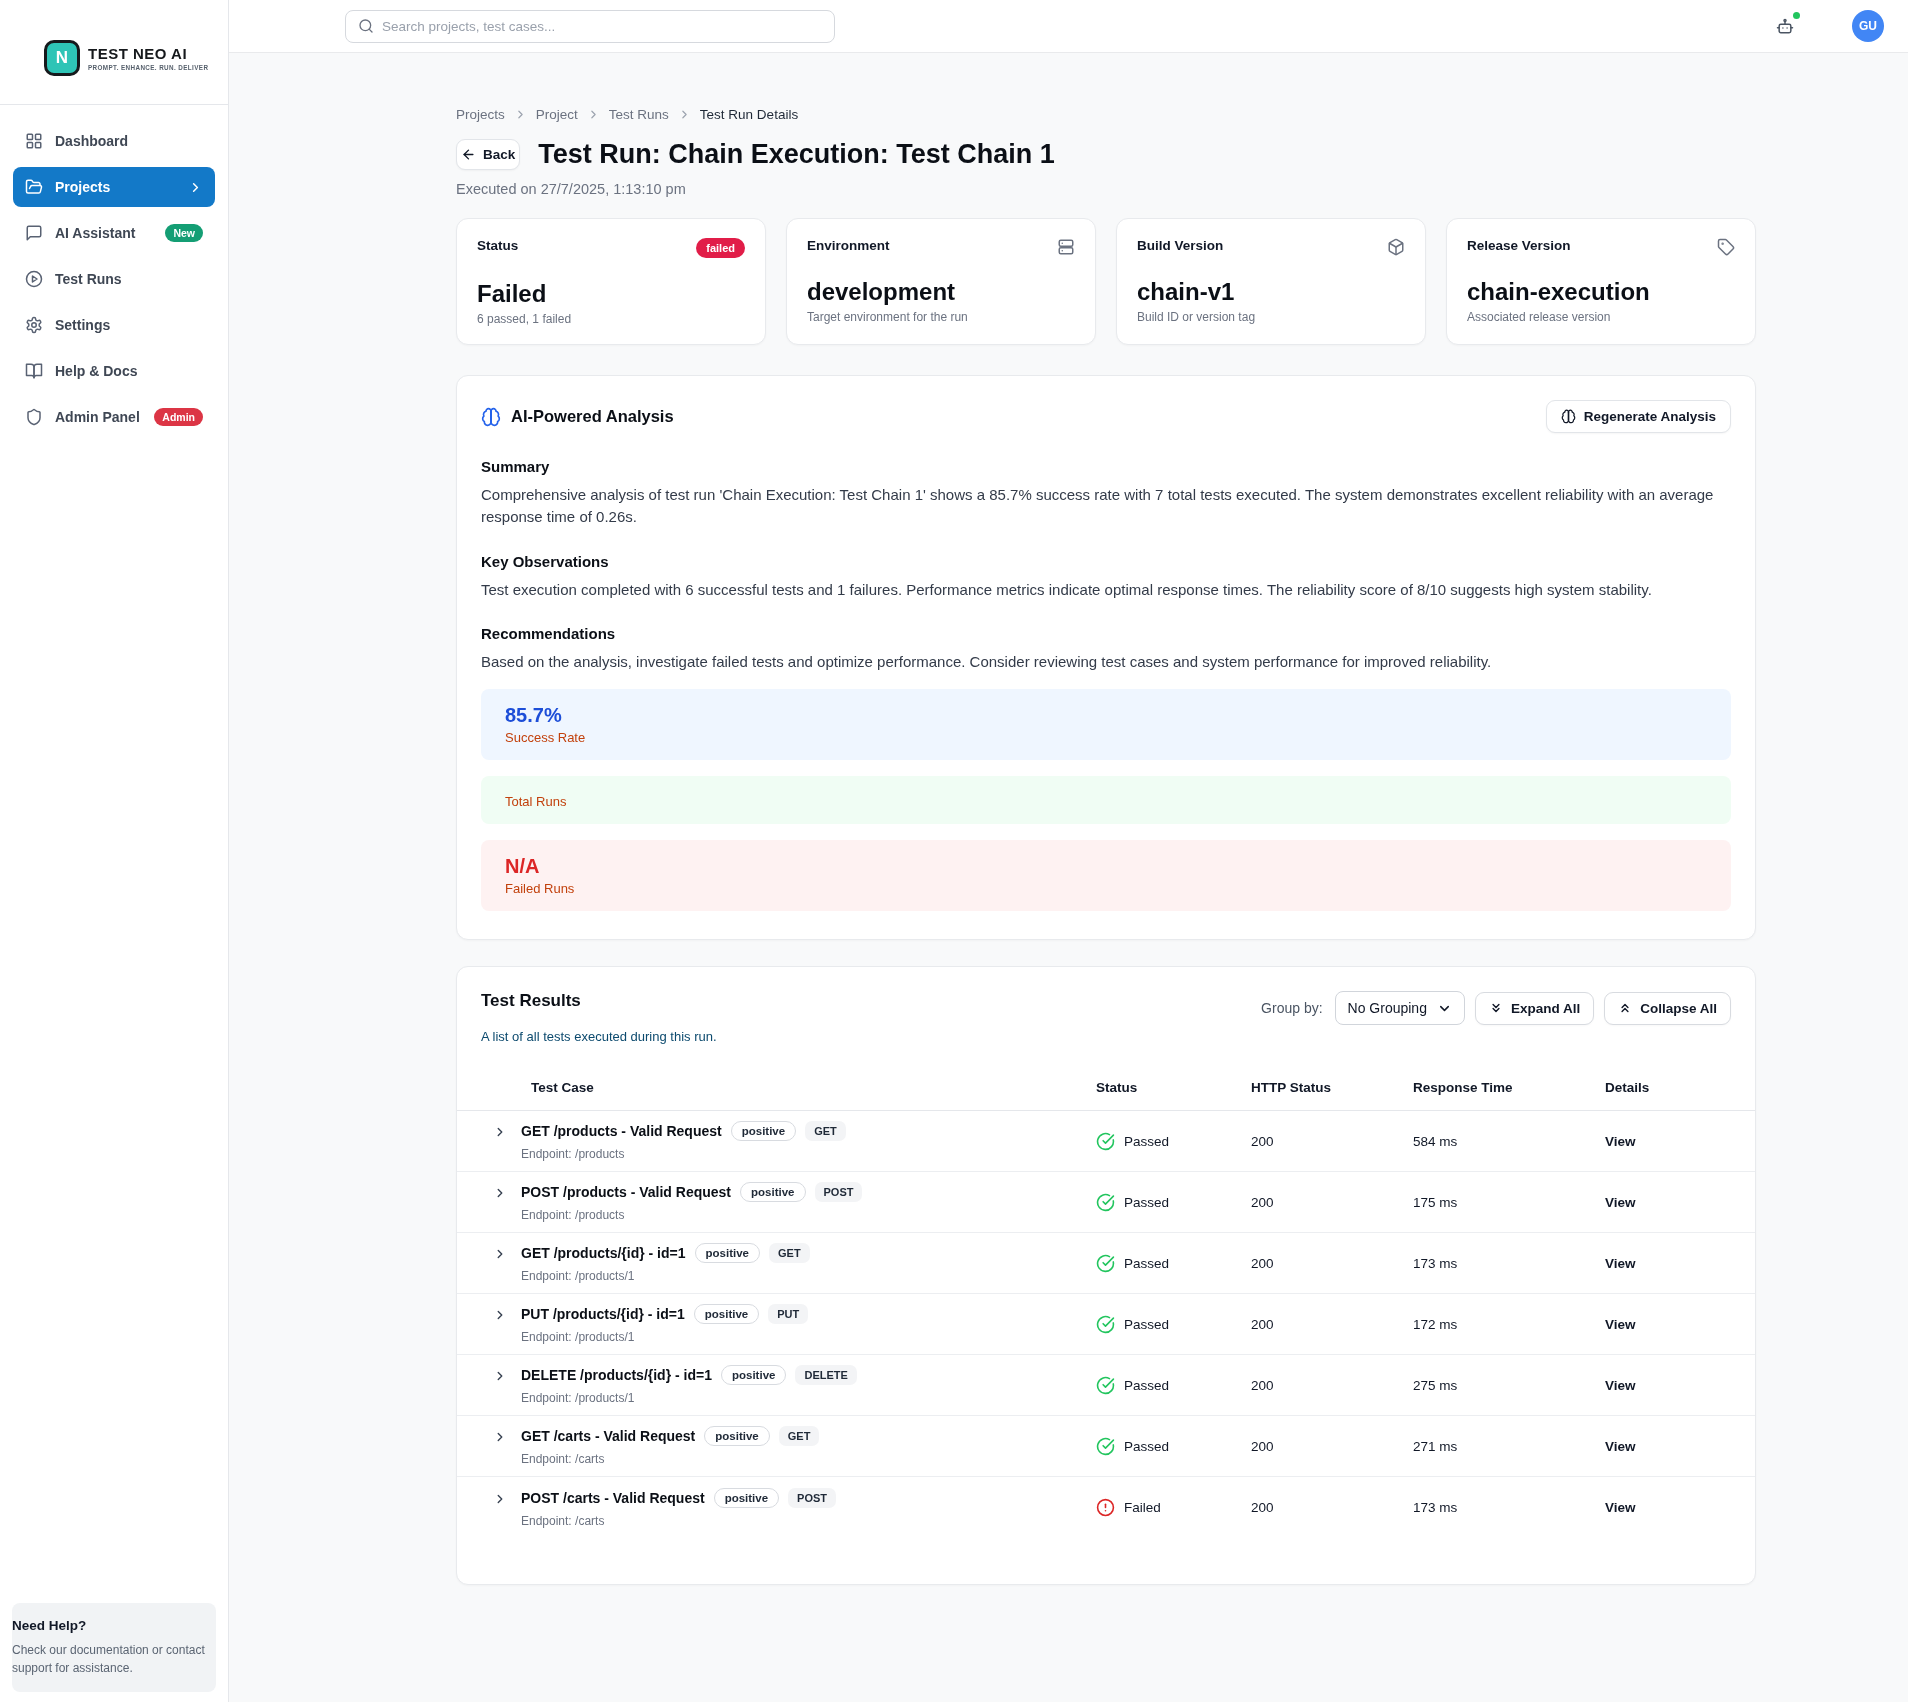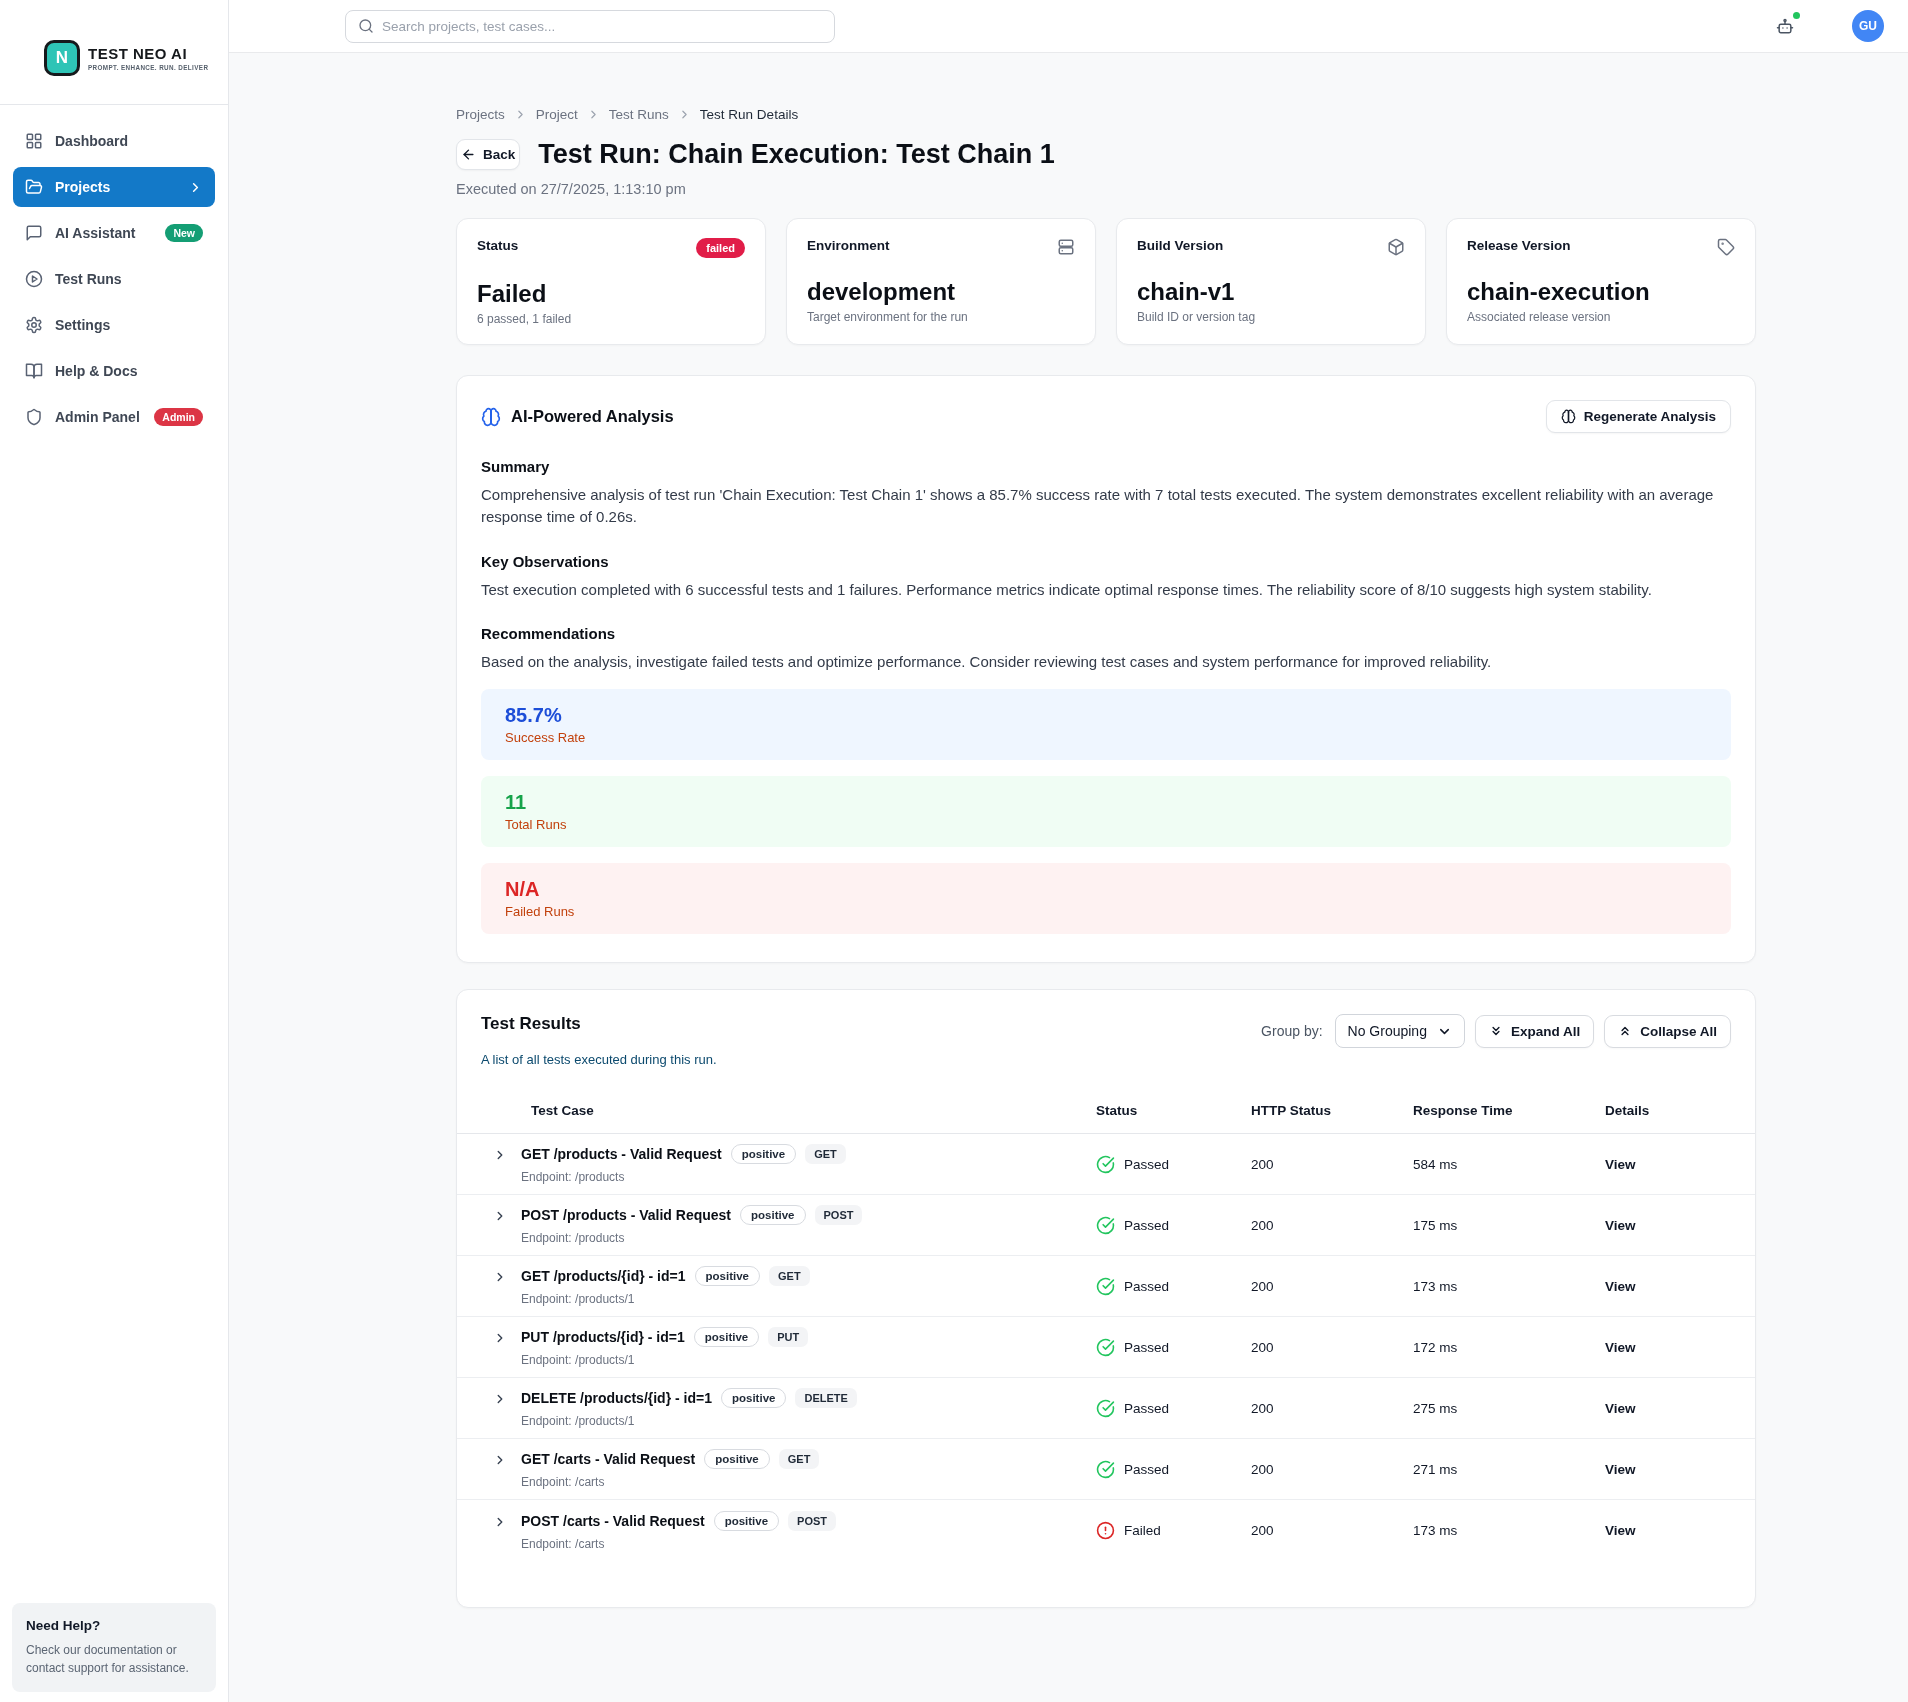--- a/index.html
+++ b/index.html
@@ -16,21 +16,21 @@
   .side-sep { border-top:1px solid #e5e7eb; margin-bottom:16px; }
   .nav { padding:0 13px; display:flex; flex-direction:column; gap:6px; }
   .nav-item { display:flex; align-items:center; gap:12px; padding:11px 12px; border-radius:8px; color:#3f4754; font-size:14px; font-weight:600; cursor:pointer; position:relative; }
   .nav-item .ni-icon { color:#596273; width:18px; height:18px; }
   .nav-item.active { background:#1379c8; color:#fff; }
   .nav-item.active .ni-icon { color:#fff; }
   .nav-item .chev { margin-left:auto; }
   .pill-badge { margin-left:auto; font-size:10.5px; font-weight:bold; color:#fff; border-radius:999px; padding:3px 8px; }
   .pill-badge.green { background:#149e74; }
   .pill-badge.red { background:#dc3545; }
-  .help-box { position:absolute; left:12px; right:12px; bottom:10px; background:#f1f3f5; border-radius:8px; padding:15px 14px; }
+  .help-box { position:absolute; left:12px; right:12px; bottom:10px; background:#f1f3f5; border-radius:8px; padding:15px 0; }
   .help-box .hb-title { font-size:13.5px; font-weight:bold; color:#111827; }
   .help-box .hb-text { font-size:12px; color:#5b6573; margin-top:8px; line-height:1.5; }
 
   
   .main { margin-left:229px; }
   .topbar { height:53px; background:#fff; border-bottom:1px solid #e9eaec; display:flex; align-items:center; padding-left:116px; padding-right:24px; }
   .search-box { width:490px; height:33px; border:1px solid #d6d9de; border-radius:8px; display:flex; align-items:center; gap:8px; padding:0 12px; background:#fff; }
   .search-box input { border:none; outline:none; flex:1; font-size:13.5px; font-family:inherit; color:#111827; }
   .search-box input::placeholder { color:#9aa1ac; }
   .top-right { margin-left:auto; display:flex; align-items:center; gap:26px; }
@@ -346,21 +346,20 @@
         <h3>Recommendations</h3>
         <p>Based on the analysis, investigate failed tests and optimize performance. Consider reviewing test cases and system performance for improved reliability.</p>
       </div>
 
       <div style="margin-top:12px;">
         <div class="metric-box metric-blue">
           <div class="mv">85.7%</div>
           <div class="ml">Success Rate</div>
         </div>
         <div class="metric-box metric-green">
-          <div class="mv">11</div>
           <div class="ml">Total Runs</div>
         </div>
         <div class="metric-box metric-red">
           <div class="mv">N/A</div>
           <div class="ml">Failed Runs</div>
         </div>
       </div>
     </section>
 
     <section class="panel results-card">

